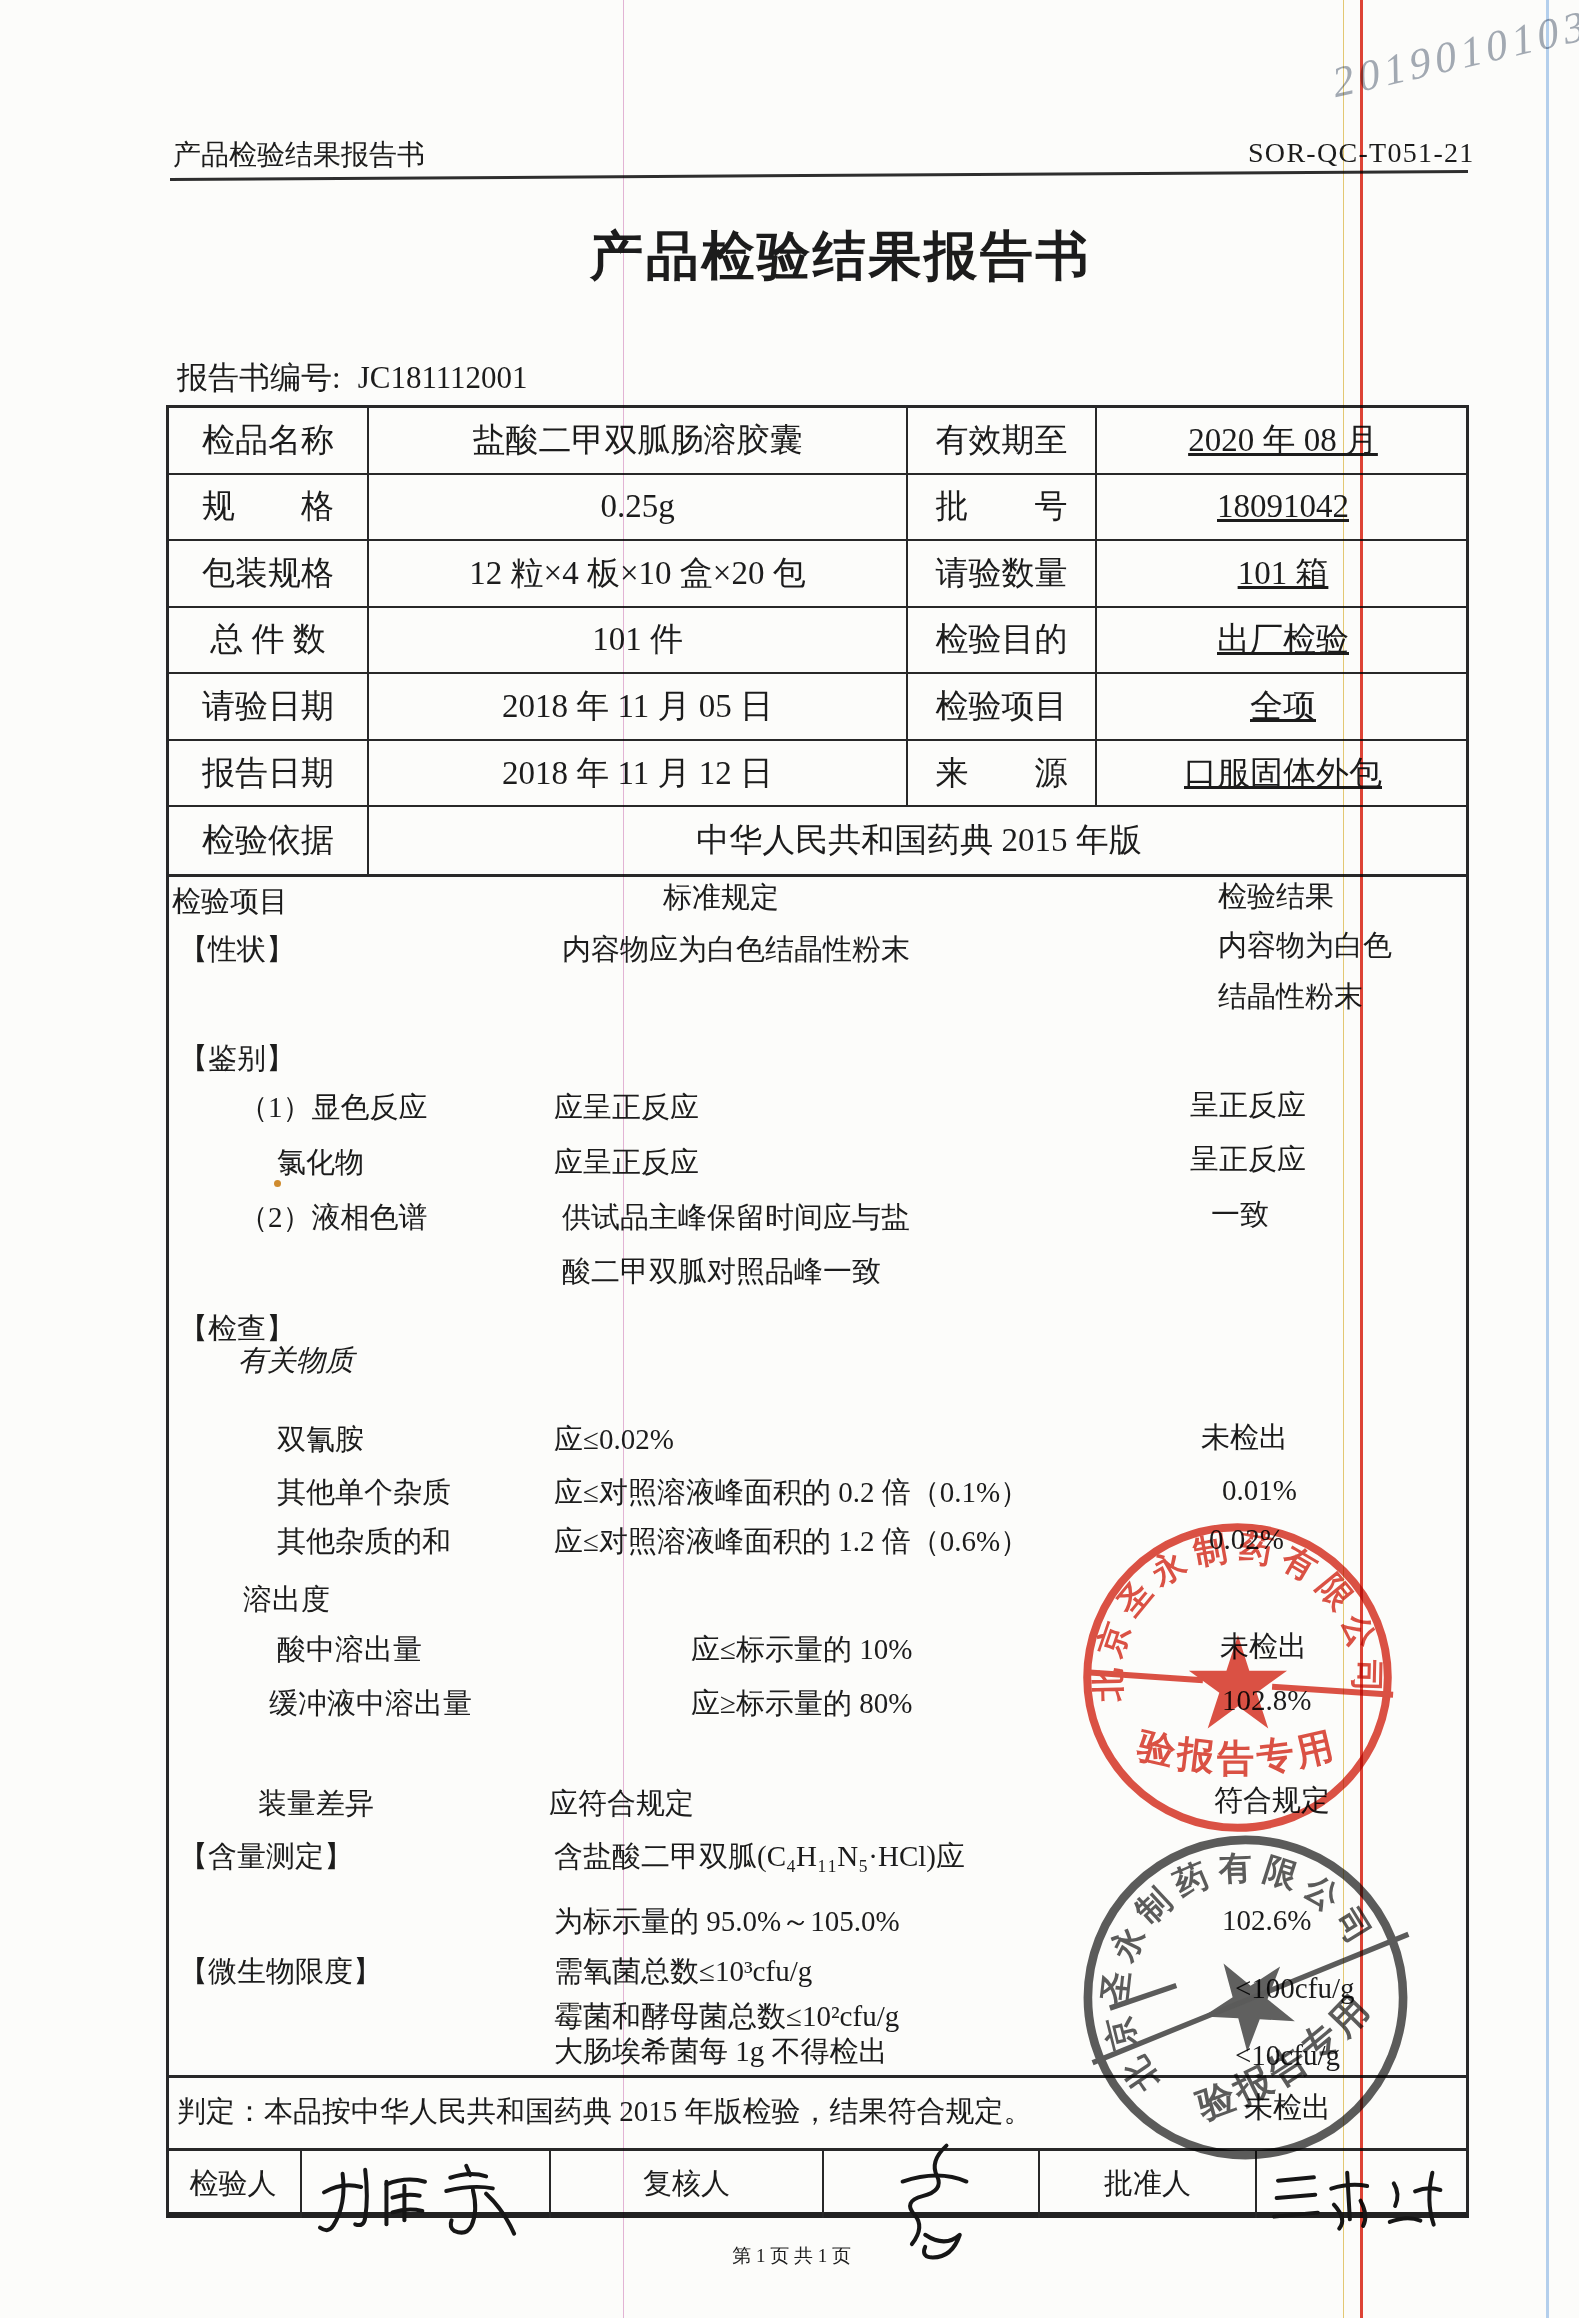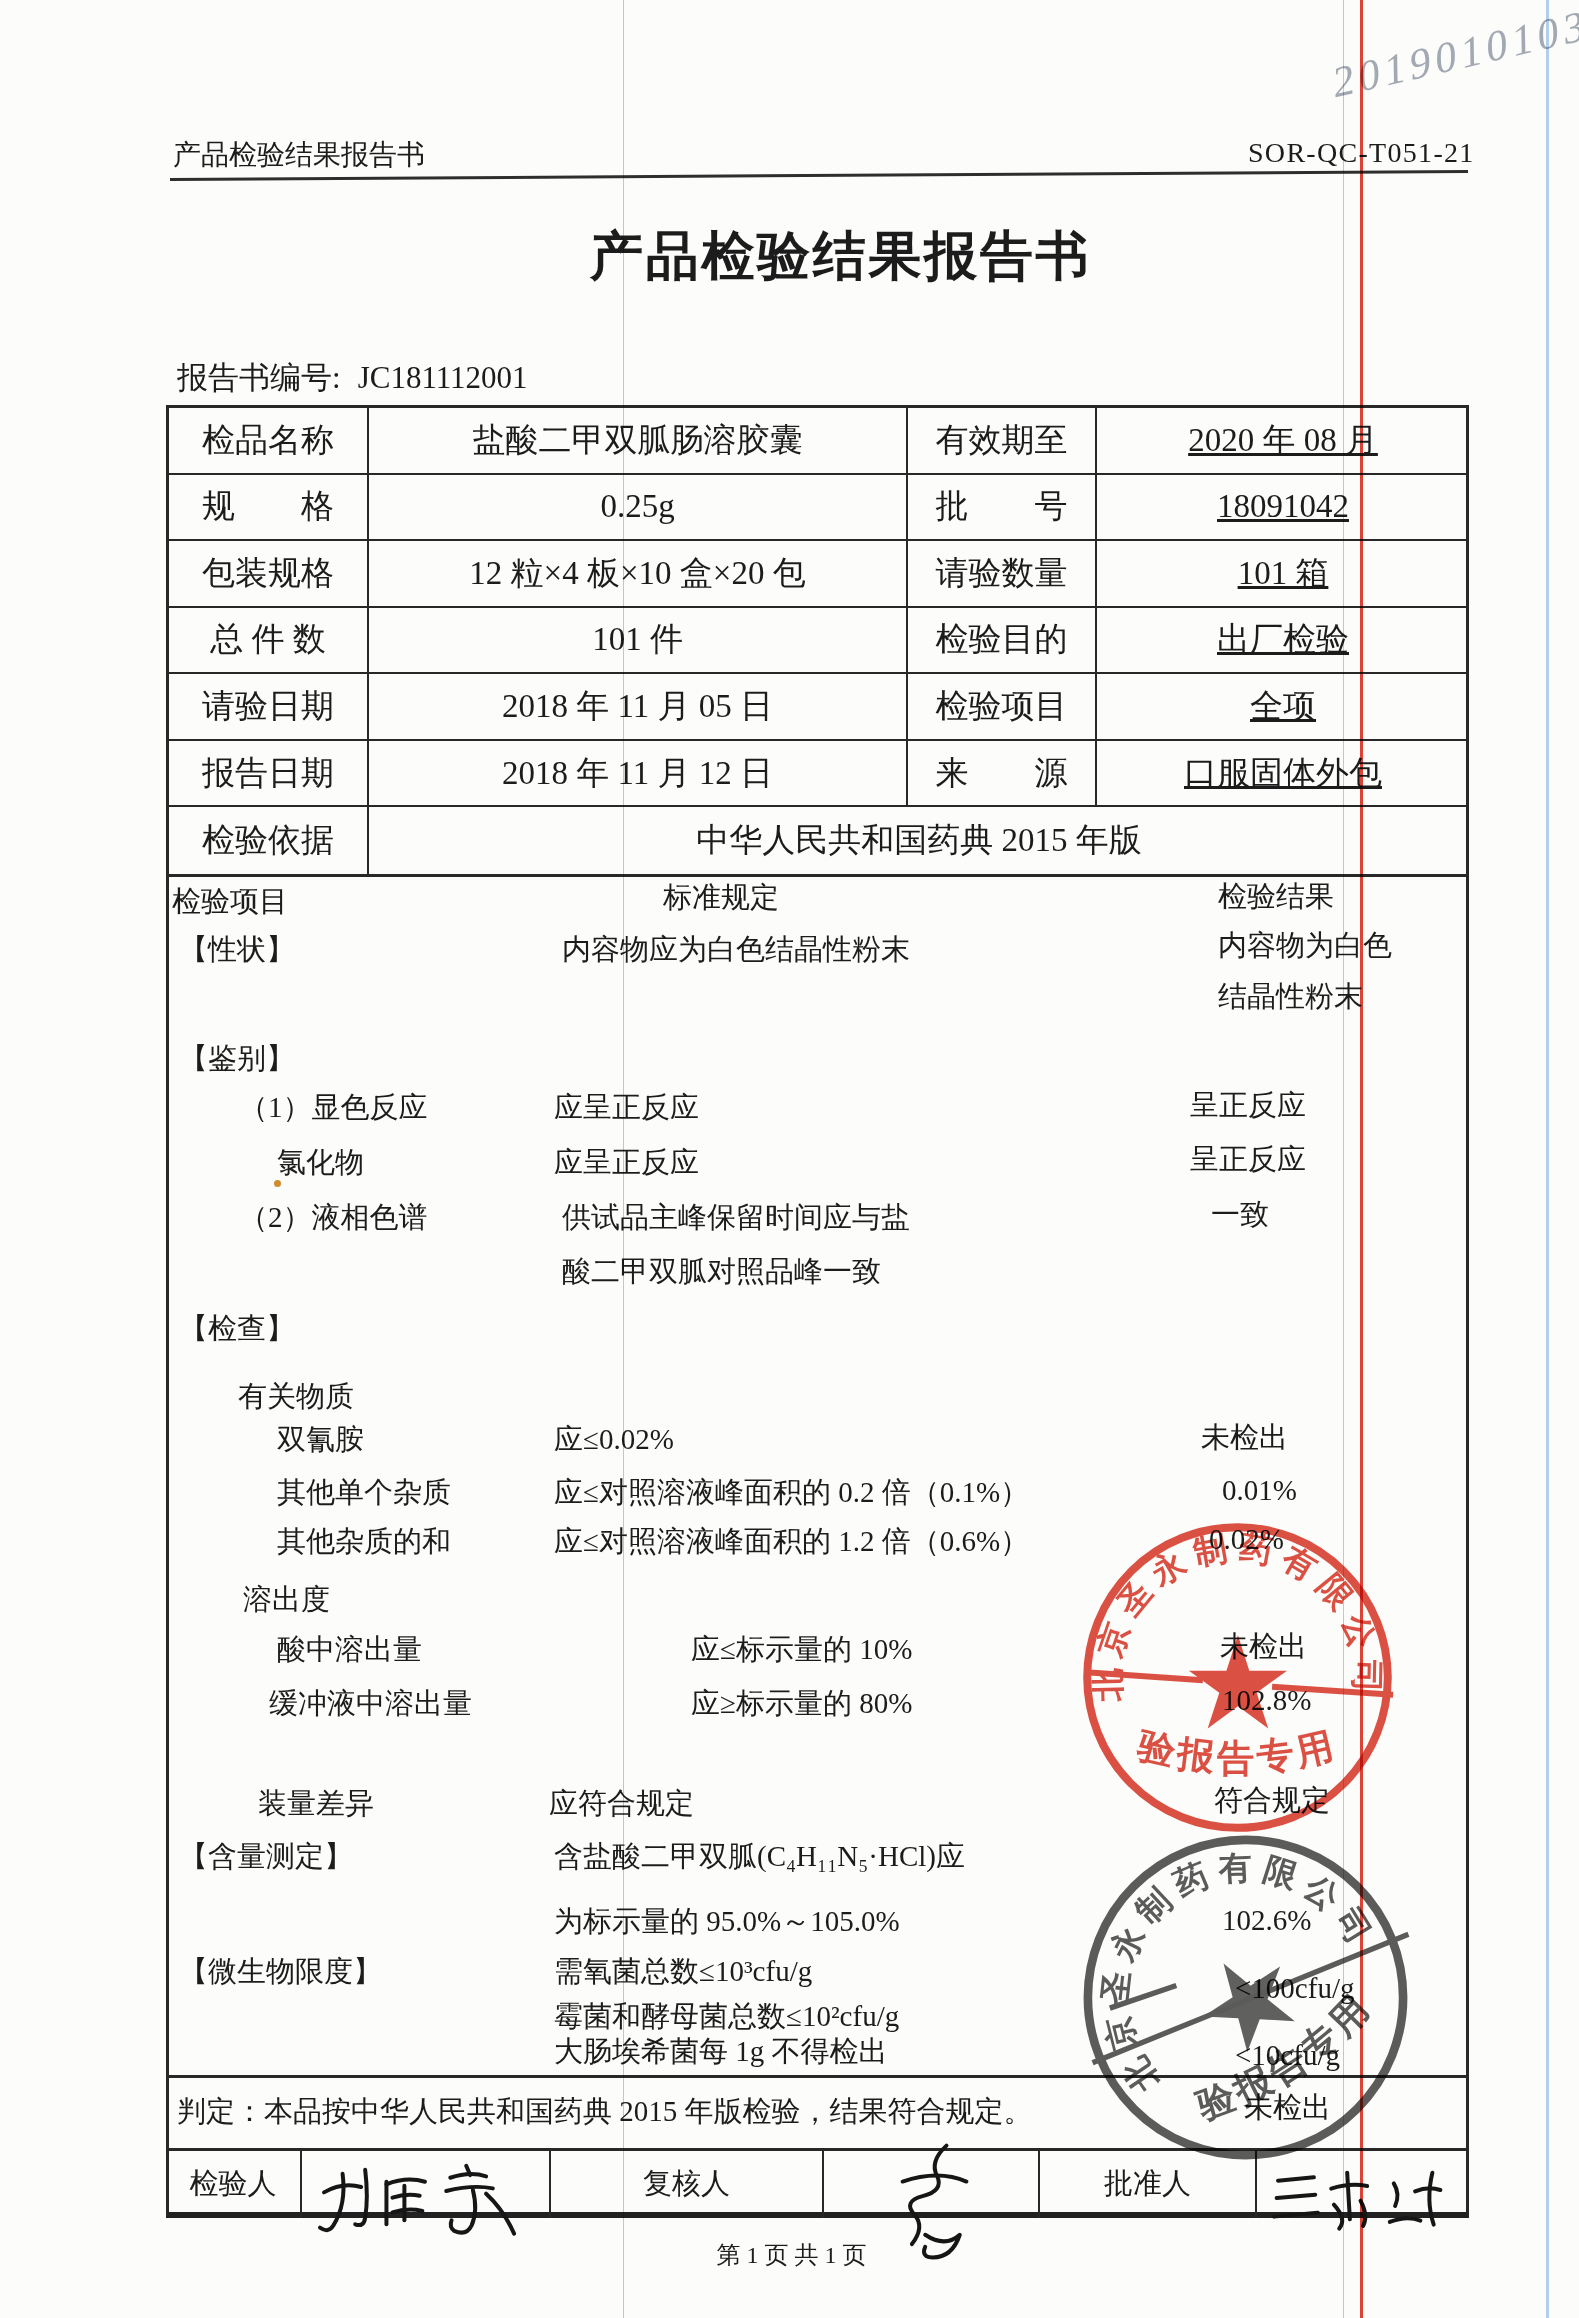--- a/index.html
+++ b/index.html
@@ -5,21 +5,21 @@
   html,body{margin:0;padding:0;background:#777;}
   .page{
     position:relative;width:1579px;height:2319px;background:#fcfcfa;
     font-family:"Liberation Serif","DejaVu Serif",serif;color:#1c1c1c;
     overflow:hidden;margin:0 auto;
   }
   .abs{position:absolute;white-space:nowrap;}
   .t42{font-size:28px;line-height:35px;}
   .t44{font-size:29px;line-height:40px;}
   .t46{font-size:31px;line-height:39px;}
-  .t40{font-size:24px;line-height:33px;}
+  .t40{font-size:19px;line-height:33px;}
   .doc-title{font-size:53px;font-weight:700;letter-spacing:2.7px;line-height:60px;}
   .rule{position:absolute;background:#2e2e2e;}
   
   .scanline{position:absolute;top:0;height:2319px;mix-blend-mode:multiply;z-index:50;}
   
   #info-table{
     position:absolute;left:166px;top:405px;width:1303px;height:472px;
     display:grid;grid-template-columns:200px 539px 189px 372px;
     grid-template-rows:repeat(7,1fr);
     border:3.3px solid #282828;box-sizing:border-box;z-index:2;
@@ -131,21 +131,21 @@
   <div class="abs t44" style="left:554px;top:1142px;">应呈正反应</div>
   <div class="abs t44" style="left:1190px;top:1139px;">呈正反应</div>
   <div class="dot" style="left:274px;top:1180px;"></div>
 
   <div class="abs t44" style="left:239px;top:1197px;">（2）液相色谱</div>
   <div class="abs t44" style="left:562px;top:1197px;">供试品主峰保留时间应与盐</div>
   <div class="abs t44" style="left:1211px;top:1194px;">一致</div>
   <div class="abs t44" style="left:562px;top:1251px;">酸二甲双胍对照品峰一致</div>
 
   <div class="abs t44" style="left:179px;top:1308px;">【检查】</div>
-  <div class="abs t44" style="left:238px;top:1376px;">有关物质</div>
+  <div class="abs t44" style="left:238px;top:1340px;font-style:italic;">有关物质</div>
 
   <div class="abs t44" style="left:277px;top:1419px;">双氰胺</div>
   <div class="abs t44" style="left:554px;top:1419px;">应≤0.02%</div>
   <div class="abs t44" style="left:1201px;top:1417px;">未检出</div>
 
   <div class="abs t44" style="left:277px;top:1472px;">其他单个杂质</div>
   <div class="abs t44" style="left:554px;top:1472px;">应≤对照溶液峰面积的 0.2 倍（0.1%）</div>
   <div class="abs t44" style="left:1222px;top:1470px;">0.01%</div>
 
   <div class="abs t44" style="left:277px;top:1521px;">其他杂质的和</div>

